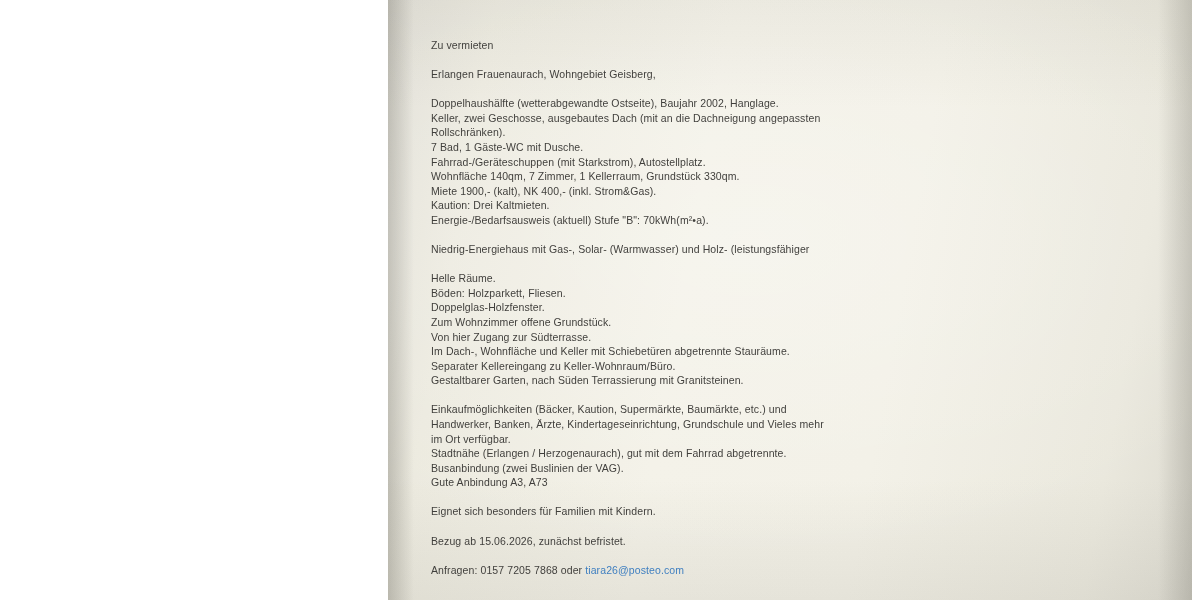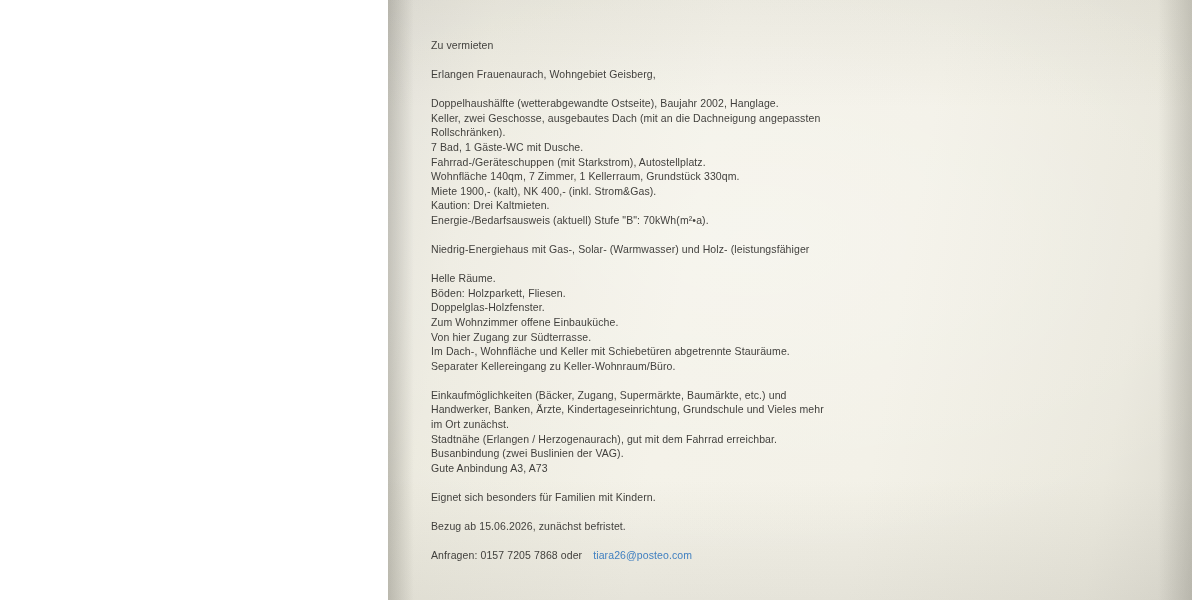--- a/index.html
+++ b/index.html
@@ -108,42 +108,43 @@
       </div>
 
       <div class="block">
         <div class="line">Niedrig-Energiehaus mit Gas-, Solar- (Warmwasser) und Holz- (leistungsfähiger</div>
       </div>
 
       <div class="block">
         <div class="line">Helle Räume.</div>
         <div class="line">Böden: Holzparkett, Fliesen.</div>
         <div class="line">Doppelglas-Holzfenster.</div>
-        <div class="line">Zum Wohnzimmer offene Einbauküche.</div>
+        <div class="line">Zum Wohnzimmer offene Grundstück.</div>
         <div class="line">Von hier Zugang zur Südterrasse.</div>
         <div class="line">Im Dach-, Wohnfläche und Keller mit Schiebetüren abgetrennte Stauräume.</div>
         <div class="line">Separater Kellereingang zu Keller-Wohnraum/Büro.</div>
+        <div class="line">Gestaltbarer Garten, nach Süden Terrassierung mit Granitsteinen.</div>
       </div>
 
       <div class="block">
-        <div class="line">Einkaufmöglichkeiten (Bäcker, Zugang, Supermärkte, Baumärkte, etc.) und</div>
+        <div class="line">Einkaufmöglichkeiten (Bäcker, Kaution, Supermärkte, Baumärkte, etc.) und</div>
         <div class="line">Handwerker, Banken, Ärzte, Kindertageseinrichtung, Grundschule und Vieles mehr</div>
-        <div class="line">im Ort zunächst.</div>
-        <div class="line">Stadtnähe (Erlangen / Herzogenaurach), gut mit dem Fahrrad erreichbar.</div>
+        <div class="line">im Ort verfügbar.</div>
+        <div class="line">Stadtnähe (Erlangen / Herzogenaurach), gut mit dem Fahrrad abgetrennte.</div>
         <div class="line">Busanbindung (zwei Buslinien der VAG).</div>
         <div class="line">Gute Anbindung A3, A73</div>
       </div>
 
       <div class="block">
         <div class="line">Eignet sich besonders für Familien mit Kindern.</div>
       </div>
 
       <div class="block">
         <div class="line">Bezug ab 15.06.2026, zunächst befristet.</div>
       </div>
 
       <div class="block contact-line">
-        <div class="line"><span>Anfragen: 0157 7205 7868 oder </span><span class="mail" style="color: rgb(63, 127, 192); margin-left: 8px;">tiara26@posteo.com</span></div>
+        <div class="line"><span>Anfragen: 0157 7205 7868 oder </span><span class="mail" style="color: rgb(63, 127, 192);">tiara26@posteo.com</span></div>
       </div>
 
     </div>
   </div>
 </div>
 
 </body></html>

